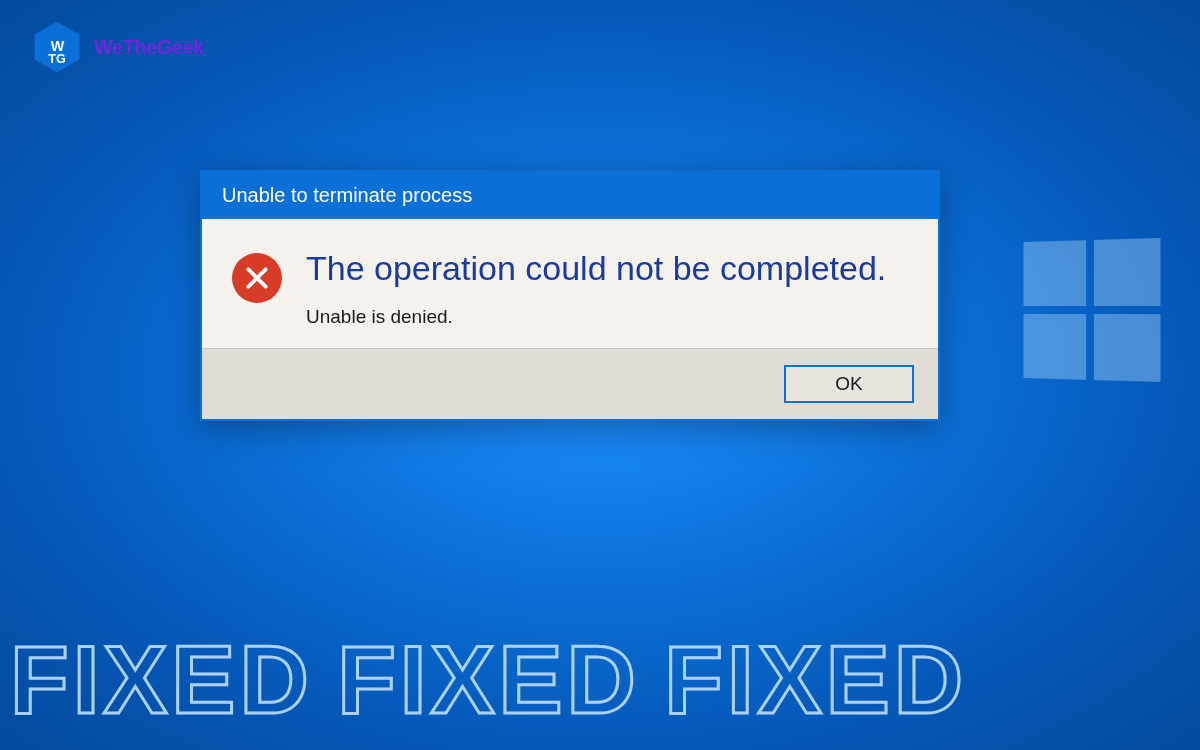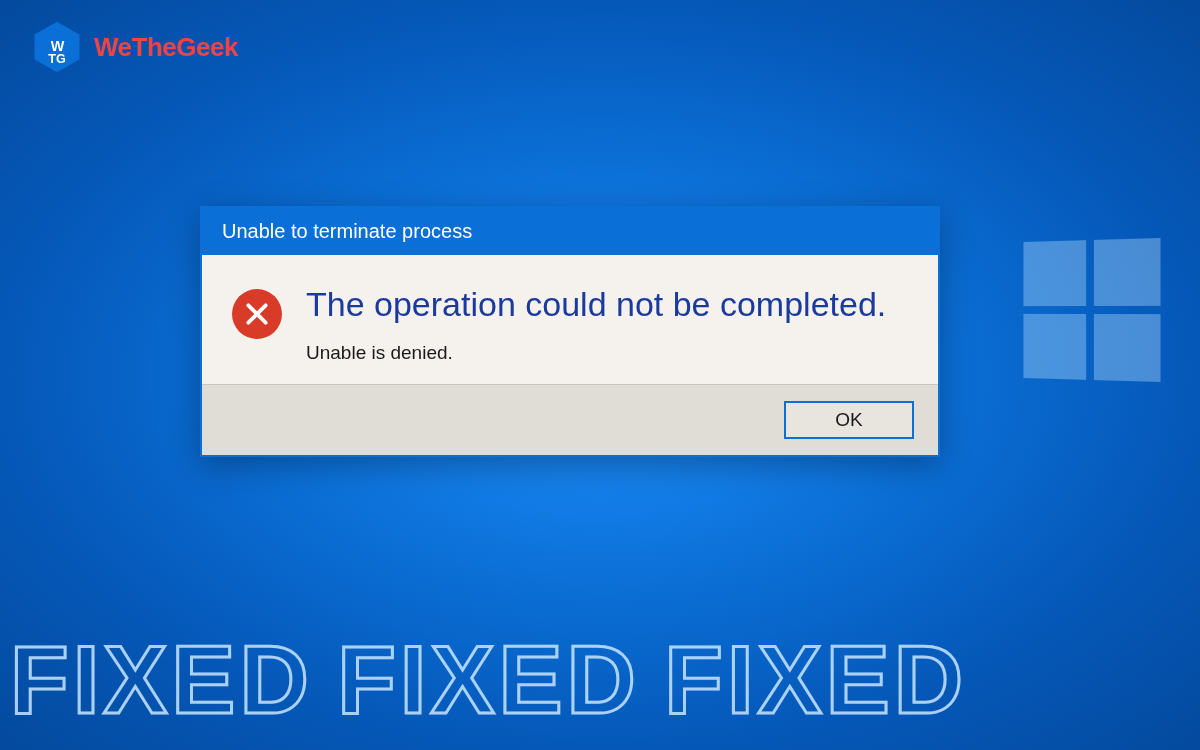--- a/index.html
+++ b/index.html
@@ -27,23 +27,23 @@
       gap: 10px;
     }
     
     .logo-hex {
       width: 54px;
       height: 54px;
       position: relative;
     }
     
     .logo-text {
-      font-size: 26px;
+      font-size: 20px;
       font-weight: 700;
-      color: #ef4444;
+      color: #6d28d9;
       letter-spacing: -0.5px;
     }
     
     
     .win-logo {
       position: absolute;
       right: 40px;
       top: 240px;
       width: 140px;
       height: 140px;
@@ -60,21 +60,20 @@
     }
     
     
     .dialog {
       position: absolute;
       left: 200px;
       top: 170px;
       width: 740px;
       border: 2px solid #0a6fd6;
       box-shadow: 0 8px 30px rgba(0, 0, 0, 0.3);
-      margin-top: 36px;
     }
     
     .dialog-titlebar {
       background: #0a6fd6;
       color: #ffffff;
       padding: 12px 20px;
       font-size: 20px;
       font-weight: 400;
     }
     

